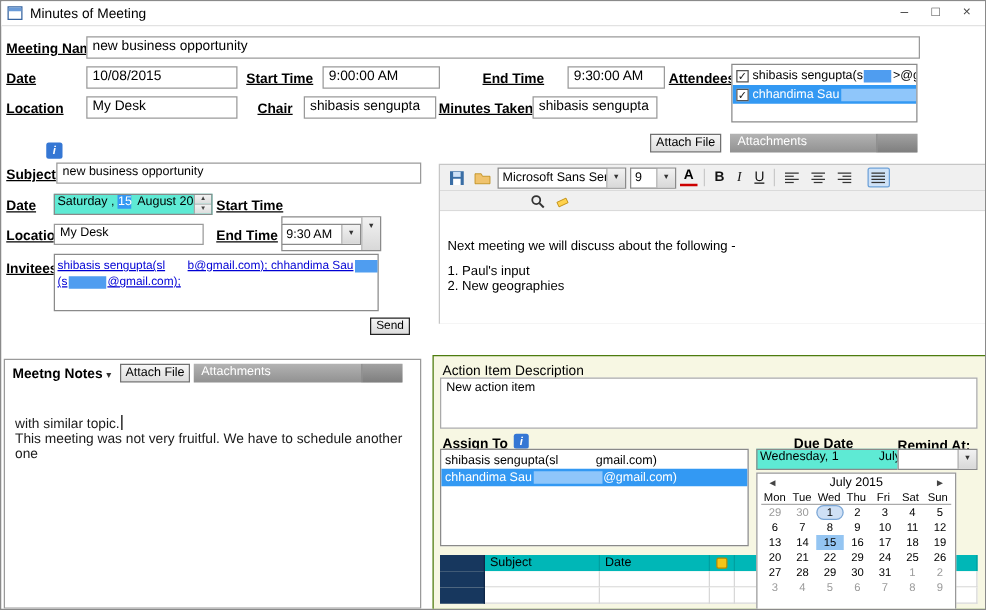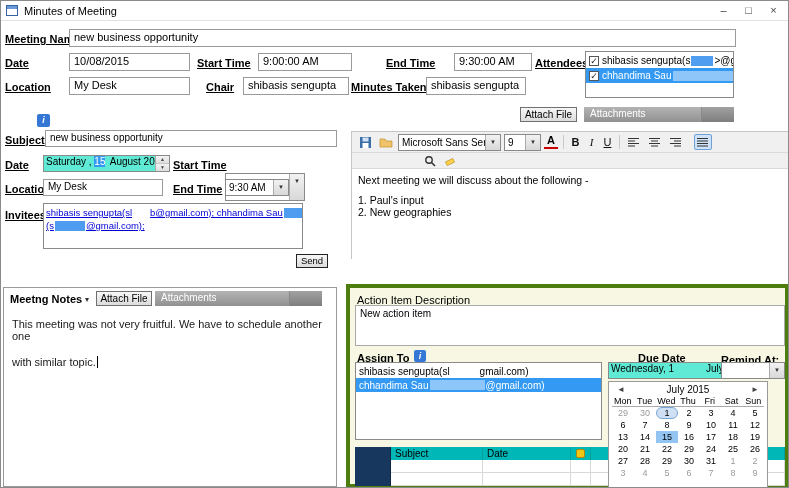--- a/index.html
+++ b/index.html
@@ -52,30 +52,30 @@
   .tbar2{background:#f0f0f0;border-bottom:1px solid #dadada;display:flex;align-items:center;gap:4px}
   .ibtn{width:18px;height:16px;display:flex;align-items:center;justify-content:center}
   .ibtn.sm{width:16px;height:14px}
   .fmt{width:13px;text-align:center;font-size:11px;color:#111}
   .fb{font-weight:bold}
   .fi{font-style:italic;font-family:"Liberation Serif",serif}
   .fu{text-decoration:underline}
   .colorA{font-weight:bold;border-bottom:2px solid #c00;line-height:11px;height:14px;width:14px;text-align:center;font-size:11px}
   .sep{width:1px;height:14px;background:#c9c9c9;margin:0 2px}
   .pressed{border:1px solid #6da1d8;background:#cfe2f7;border-radius:2px}
-  .edit-area{background:#fff;padding:5px 6px;font-size:10.5px;color:#000}
+  .edit-area{background:#fff;padding:22px 6px;font-size:10.5px;color:#000}
   .eline{height:12px;white-space:nowrap}
   
   .notes{border:1px solid #9a9a9a;background:#fff}
   .nlabel{font-size:11px;font-weight:bold;white-space:nowrap}
   .chev{font-size:8px;color:#333}
   .ntext{font-size:11px;color:#1a1a1a}
   .caret{display:inline-block;width:1px;height:12px;background:#000;margin-left:1px;vertical-align:-2px}
   
-  .action{background:var(--panel);border:4px solid #4d7c0f}
+  .action{background:var(--panel);border:1px solid #4d7c0f}
   .alabel{font-size:11px;color:#000;white-space:nowrap}
   .descbox{background:#fff;border:1px solid #aaa;font-size:10px;padding:2px 4px}
   
   .grow{display:flex;height:13px}
   .gcorner{width:36px;background:var(--navy);flex:none;border-right:1px solid #0f2747}
   .hdr .gcell{background:var(--teal);font-size:10px;line-height:13px;padding-left:4px;color:#000;border-right:1px solid #00a0a0;overflow:hidden}
   .grow:not(.hdr) .gcell{background:#fff;border-right:1px solid #d8d8d8;border-bottom:1px solid #d8d8d8}
   .gcell.icn{display:flex;align-items:center;justify-content:center;padding-left:0}
   .yicon{width:9px;height:9px;background:#f5c518;border:1px solid #b58a00;border-radius:2px;display:inline-block}
   
@@ -275,24 +275,24 @@
       <div class="eline">2. New geographies</div>
     </div>
   </div>
 
   <div class="a notes" style="left:2px;top:286px;width:334px;height:200px">
     <span class="a nlabel" style="left:6px;top:5px">Meetng Notes</span>
     <span class="a chev" style="left:81px;top:7px">▾</span>
     <div class="a btn" style="left:92px;top:3px;width:56px;height:15px;line-height:13px">Attach File</div>
     <div class="a ghdr" style="left:151px;top:3px;width:167px;height:15px">Attachments</div>
     <div class="a ntext" style="left:8px;top:30px;width:322px">
-      <div>This meeting was not very fruitful. We have to schedule another one</div>
       <div style="margin-top:14px">
         <span>with similar topic.</span><span class="caret"></span>
       </div>
+      <div>This meeting was not very fruitful. We have to schedule another one</div>
     </div>
   </div>
 
   <div class="a action" style="left:345px;top:283px;width:443px;height:204px">
     <span class="a alabel" style="left:7px;top:6px">Action Item Description</span>
     <div class="a descbox" style="left:5px;top:17px;width:430px;height:41px">
       <span>New action item</span>
     </div>
 
     <span class="a lbl" style="left:7px;top:64px">Assign To</span>

